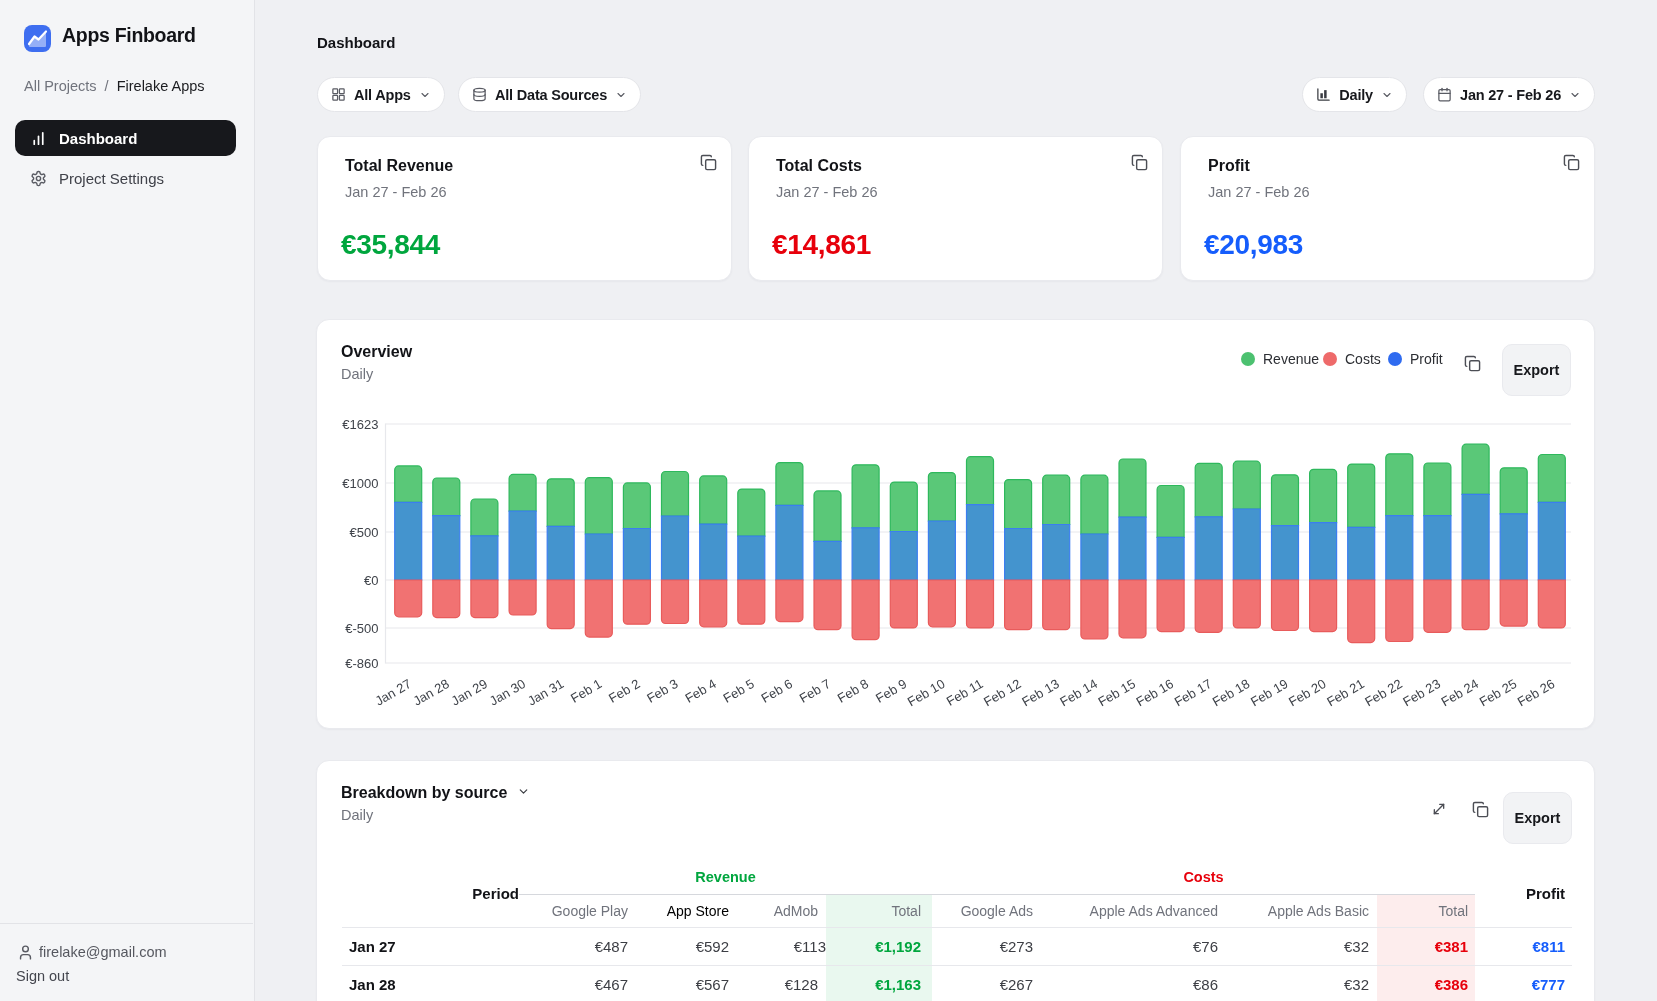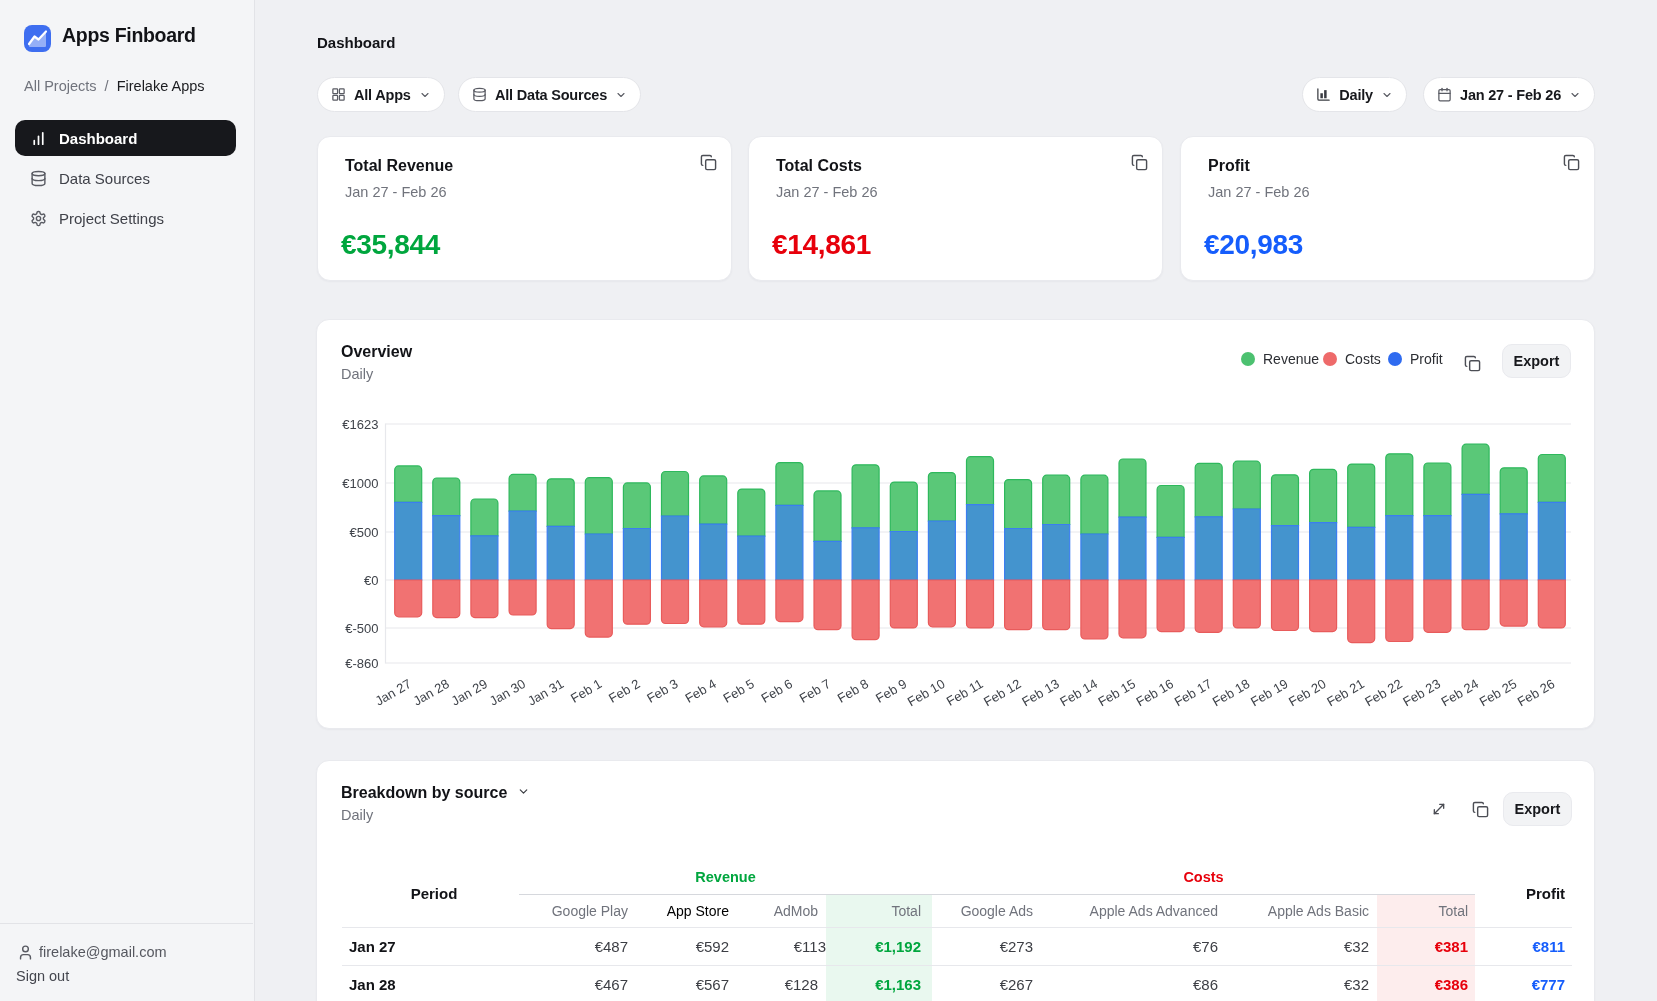--- a/index.html
+++ b/index.html
@@ -31,21 +31,21 @@
 .kpi-date { position:absolute; left:27px; top:47px; font-size:14.5px; color:#70737c; }
 .kpi-value { position:absolute; left:23px; top:92px; font-size:28px; font-weight:bold; letter-spacing:-0.3px; }
 .kpi-copy { position:absolute; right:14px; top:17px; }
 
 #overview { left:316px; top:319px; width:1279px; height:410px; }
 #breakdown { left:316px; top:760px; width:1279px; height:400px; border-bottom-left-radius:0; border-bottom-right-radius:0; }
 .card-h1 { position:absolute; left:24px; top:23px; font-size:16px; font-weight:bold; color:#121317; }
 .card-h2 { position:absolute; left:24px; top:46px; font-size:14.5px; color:#70737c; }
 .leg-item { position:absolute; top:31px; font-size:14px; color:#2c2e33; }
 .dot { display:inline-block; width:14px; height:14px; border-radius:50%; vertical-align:-2px; margin-right:8px; }
-.export { position:absolute; width:69px; height:34px; background:#f2f3f5; border:1px solid #e9eaee; border-radius:10px; font-size:14.5px; font-weight:bold; color:#17181c; display:flex; align-items:center; justify-content:center; }
+.export { position:absolute; width:69px; height:52px; background:#f2f3f5; border:1px solid #e9eaee; border-radius:10px; font-size:14.5px; font-weight:bold; color:#17181c; display:flex; align-items:center; justify-content:center; }
 
 table { border-collapse:collapse; table-layout:fixed; }
 #tbl { position:absolute; left:25px; top:100px; width:1230px; }
 #tbl th, #tbl td { font-weight:normal; }
 .tg { background:#e9f8ef; }
 .tr2 { background:#fdeded; }
 td.num, th.num { text-align:right; }
 </style>
 </head>
 <body>
@@ -55,25 +55,20 @@
         <path d="M5 19 L10.5 11.5 L14.5 14.5 L22 6.5" stroke="#fff" stroke-width="2.2" fill="none" stroke-linecap="round" stroke-linejoin="round"></path>
       </svg></div>
   <div class="logo-title">Apps Finboard</div>
   <div class="crumbs">All Projects&nbsp; / &nbsp;<b>Firelake Apps</b></div>
   <div class="nav">
     <div class="nav-item active"><svg width="17" height="17" viewBox="0 0 24 24" fill="none" stroke="#ffffff" stroke-width="2.4" stroke-linecap="round" stroke-linejoin="round">
           <path d="M6 20v-5"></path>
           <path d="M12 20V9"></path>
           <path d="M18 20V4"></path>
         </svg> Dashboard</div>
-    <div class="nav-item"><svg width="17" height="17" viewBox="0 0 24 24" fill="none" stroke="#595b63" stroke-width="2" stroke-linecap="round" stroke-linejoin="round">
-          <ellipse cx="12" cy="5" rx="9" ry="3"></ellipse>
-          <path d="M3 5v14a9 3 0 0 0 18 0V5"></path>
-          <path d="M3 12a9 3 0 0 0 18 0"></path>
-        </svg> Data Sources</div>
     <div class="nav-item"><svg width="17" height="17" viewBox="0 0 24 24" fill="none" stroke="#595b63" stroke-width="2" stroke-linecap="round" stroke-linejoin="round">
           <path d="M12.22 2h-.44a2 2 0 0 0-2 2v.18a2 2 0 0 1-1 1.73l-.43.25a2 2 0 0 1-2 0l-.15-.08a2 2 0 0 0-2.73.73l-.22.38a2 2 0 0 0 .73 2.73l.15.1a2 2 0 0 1 1 1.72v.51a2 2 0 0 1-1 1.74l-.15.09a2 2 0 0 0-.73 2.73l.22.38a2 2 0 0 0 2.73.73l.15-.08a2 2 0 0 1 2 0l.43.25a2 2 0 0 1 1 1.73V20a2 2 0 0 0 2 2h.44a2 2 0 0 0 2-2v-.18a2 2 0 0 1 1-1.73l.43-.25a2 2 0 0 1 2 0l.15.08a2 2 0 0 0 2.73-.73l.22-.39a2 2 0 0 0-.73-2.73l-.15-.08a2 2 0 0 1-1-1.74v-.5a2 2 0 0 1 1-1.74l.15-.09a2 2 0 0 0 .73-2.73l-.22-.38a2 2 0 0 0-2.73-.73l-.15.08a2 2 0 0 1-2 0l-.43-.25a2 2 0 0 1-1-1.73V4a2 2 0 0 0-2-2z"></path>
           <circle cx="12" cy="12" r="3"></circle>
         </svg> Project Settings</div>
   </div>
   <div class="side-foot"></div>
   <div class="abs" style="left:17px;top:944px;"><svg width="17" height="17" viewBox="0 0 24 24" fill="none" stroke="#595b63" stroke-width="2" stroke-linecap="round" stroke-linejoin="round">
         <path d="M19 21v-2a4 4 0 0 0-4-4H9a4 4 0 0 0-4 4v2"></path>
         <circle cx="12" cy="7" r="4"></circle>
       </svg></div>
@@ -226,21 +221,21 @@
         <col style="width:89px">
         <col style="width:106px">
         <col style="width:109px">
         <col style="width:185px">
         <col style="width:151px">
         <col style="width:98px">
         <col style="width:97px">
       </colgroup>
       <tbody>
         <tr style="height:33px;">
-          <th rowspan="2" style="text-align:center;font-weight:bold;font-size:15px;color:#121317;vertical-align:middle;padding-left:7px;">Period</th>
+          <th rowspan="2" style="text-align:right;font-weight:bold;font-size:15px;color:#121317;vertical-align:middle;padding-left:7px;">Period</th>
           <th colspan="4" style="border-bottom:1px solid #d6d8dd;font-size:14.5px;font-weight:bold;color:#00a63e;vertical-align:middle;">Revenue</th>
           <th colspan="4" style="border-bottom:1px solid #d6d8dd;font-size:14.5px;font-weight:bold;color:#e7000b;vertical-align:middle;">Costs</th>
           <th rowspan="2" class="num" style="font-weight:bold;font-size:15px;color:#121317;vertical-align:middle;padding-right:7px;">Profit</th>
         </tr>
         <tr style="height:33px;">
           <th class="num" style="font-size:14px;color:#70737c;vertical-align:middle;padding-right:8px;">Google Play</th>
           <th class="num" style="font-size:14px;color:#000000;vertical-align:middle;padding-right:8px;">App Store</th>
           <th class="num" style="font-size:14px;color:#70737c;vertical-align:middle;padding-right:8px;">AdMob</th>
           <th class="num tg" style="font-size:14px;color:#70737c;vertical-align:middle;padding-right:8px;padding-right:11px;">Total</th>
           <th class="num" style="font-size:14px;color:#70737c;vertical-align:middle;padding-right:8px;">Google Ads</th>

